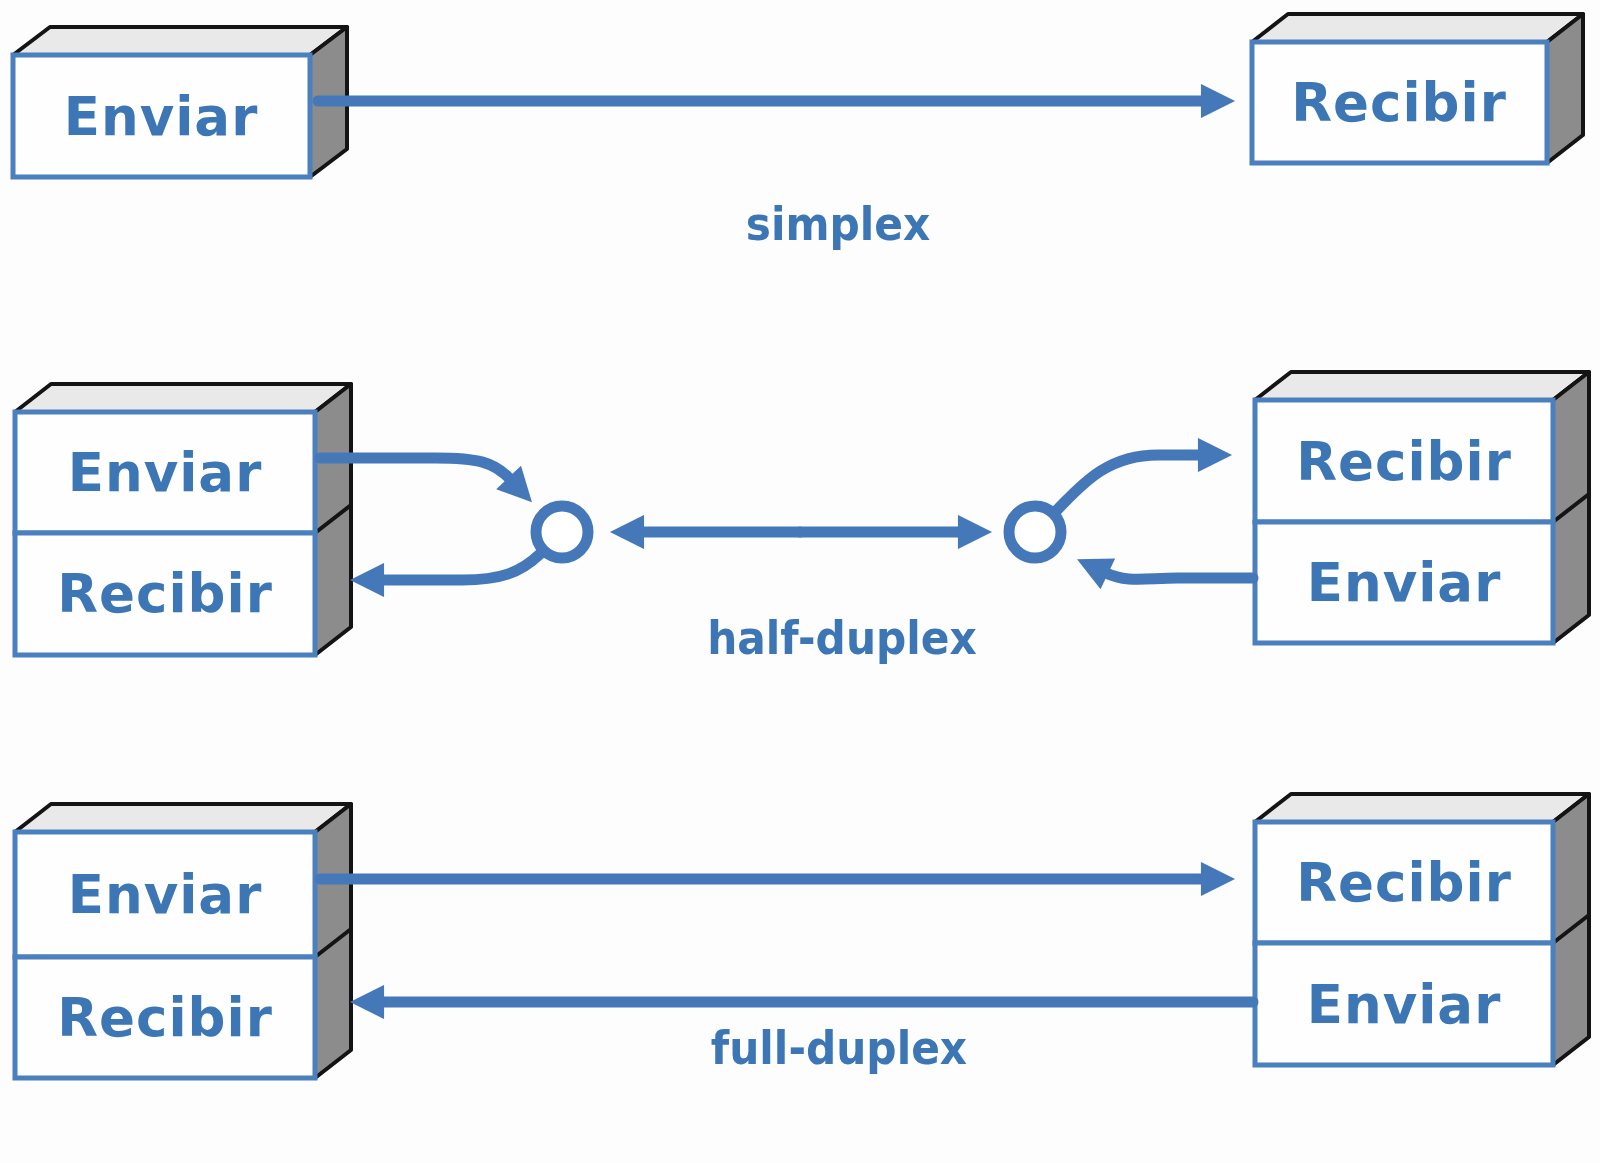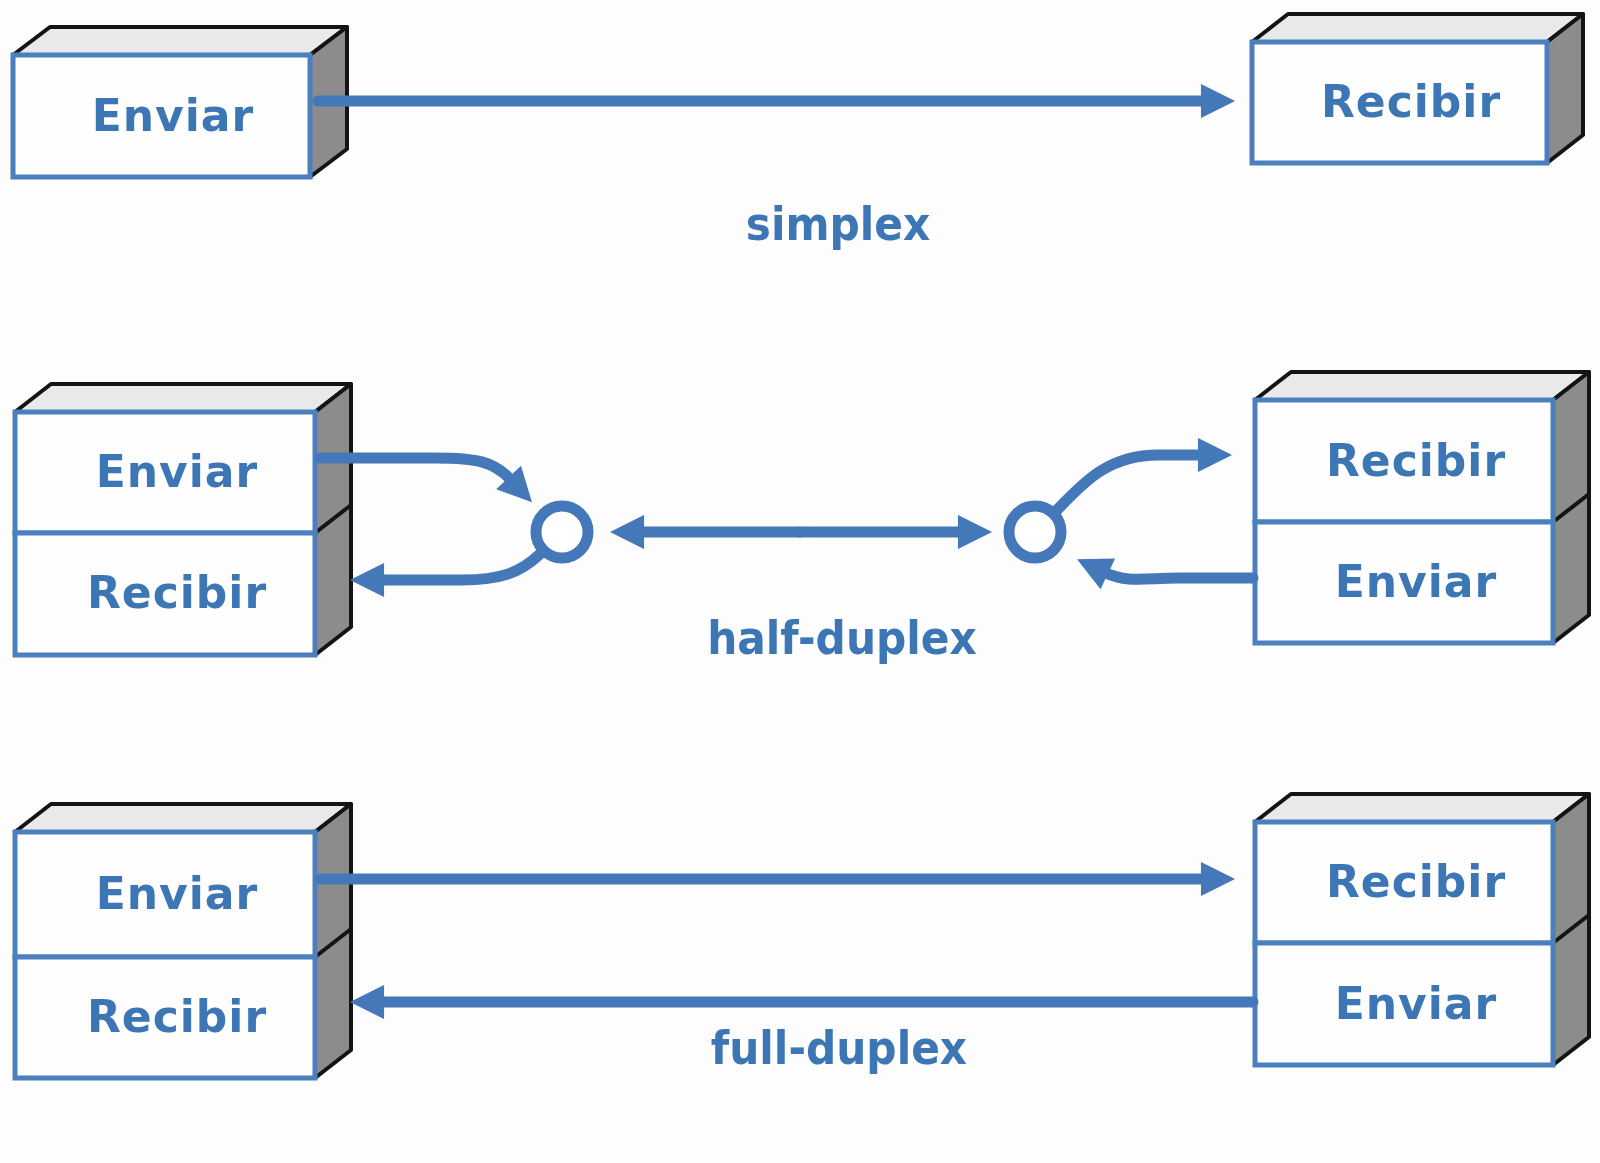--- a/index.html
+++ b/index.html
@@ -13,21 +13,21 @@
   }
   .diagram-svg{position:absolute;left:0;top:0;width:1600px;height:1163px;}
   .lbl{
     position:absolute;
     transform:translate(-50%,-50%);
     font-weight:bold;
     color:#3c76b4;
     white-space:nowrap;
     line-height:1;
   }
-  .box-lbl{font-size:44px;letter-spacing:1px;margin-left:12px;}
+  .box-lbl{font-size:53px;letter-spacing:1px;}
   .sec-lbl{font-size:46px;transform:translate(-50%,-50%) scaleX(0.92);}
 </style>
 </head>
 <body>
 
 <div class="canvas">
 
   <svg class="diagram-svg" viewBox="0 0 1600 1163" xmlns="http://www.w3.org/2000/svg">
     <defs>
       <marker id="arrow" viewBox="0 0 10 10" refX="0.6" refY="5" markerWidth="4.4" markerHeight="3.1" orient="auto">

